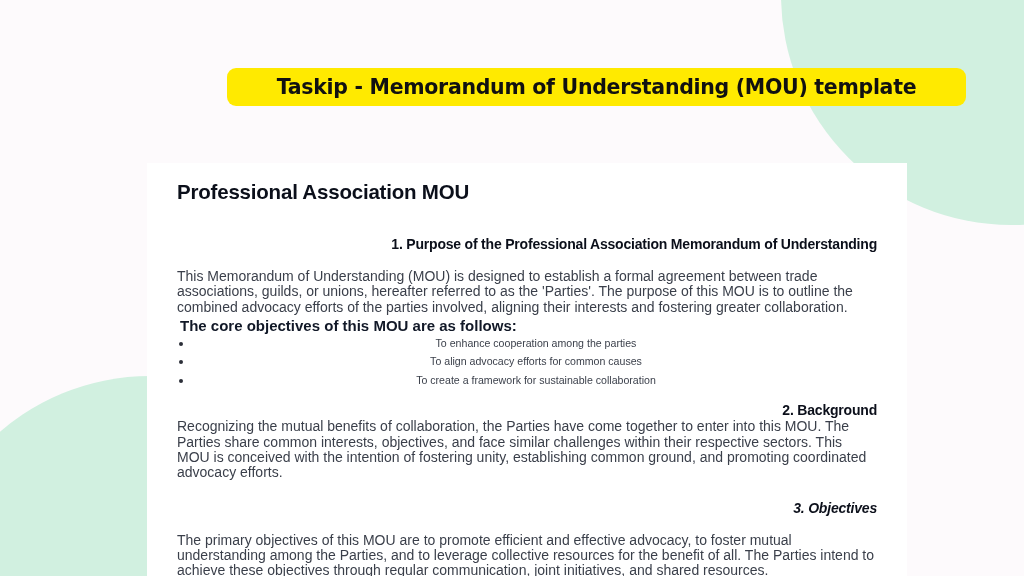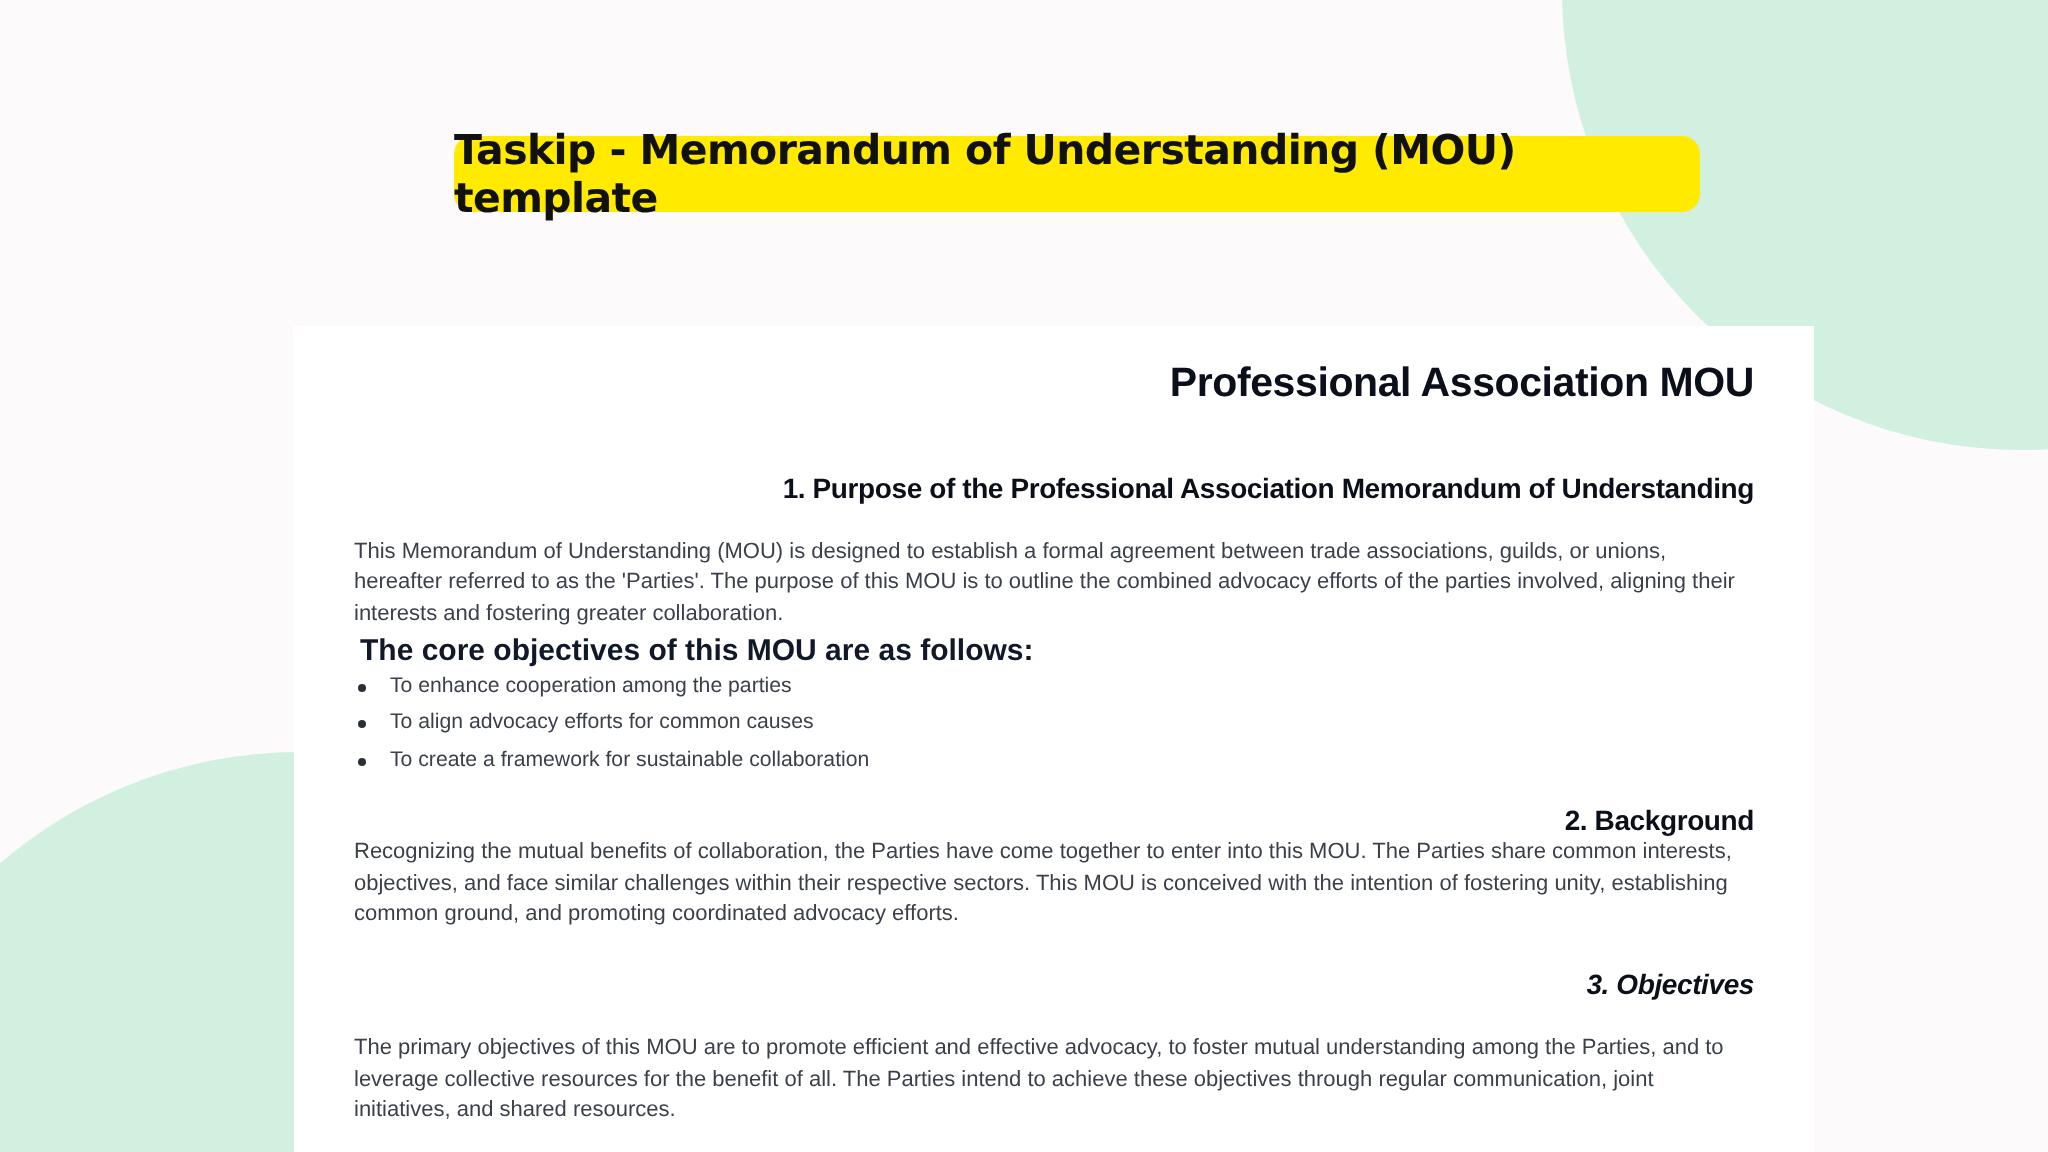--- a/index.html
+++ b/index.html
@@ -14,21 +14,21 @@
       position: absolute;
       border-radius: 50%;
       background: #d1f0e0;
     }
     .blob-tr { left: 781px; top: -235px; width: 460px; height: 460px; }
     .blob-bl { left: -80px; top: 376px; width: 460px; height: 460px; }
 
     .title-badge {
       position: absolute;
       left: 227px; top: 68px;
-      width: 623px; height: 38px;
+      width: 739px; height: 38px;
       background: #ffea00;
       border-radius: 9px;
       display: flex; align-items: center; justify-content: center;
       font-family: "DejaVu Sans", sans-serif;
       font-weight: bold;
       font-size: 20.5px;
       color: #111111;
       letter-spacing: -0.3px;
     }
 
@@ -41,43 +41,42 @@
     }
     .doc-title {
       font-family: "Liberation Sans", sans-serif;
       font-weight: bold;
       font-size: 20.5px;
       color: #0b0f1a;
       margin-top: 0px;
       height: 26px;
       line-height: 26px;
       letter-spacing: -0.2px;
-      text-align: right;
     }
     .section-heading {
       font-weight: bold;
       font-size: 14px;
       color: #0b0f1a;
       letter-spacing: -0.2px;
       line-height: 18px;
       text-align: right;
     }
     .para {
-      font-size: 11px;
+      font-size: 14px;
       line-height: 15.3px;
       color: #3a3f4a;
     }
     .lead {
       font-weight: bold;
       font-size: 15px;
       color: #111827;
       line-height: 15px;
       padding-left: 3px;
     }
-    ul.bullets { list-style: none; }
+    ul.bullets { list-style: none; text-align: center; }
     ul.bullets li {
       position: relative;
       font-size: 10.6px;
       line-height: 18.5px;
       color: #3a3f4a;
       padding-left: 18px;
     }
     ul.bullets li .dot {
       position: absolute;
       left: 2px; top: 8px;

